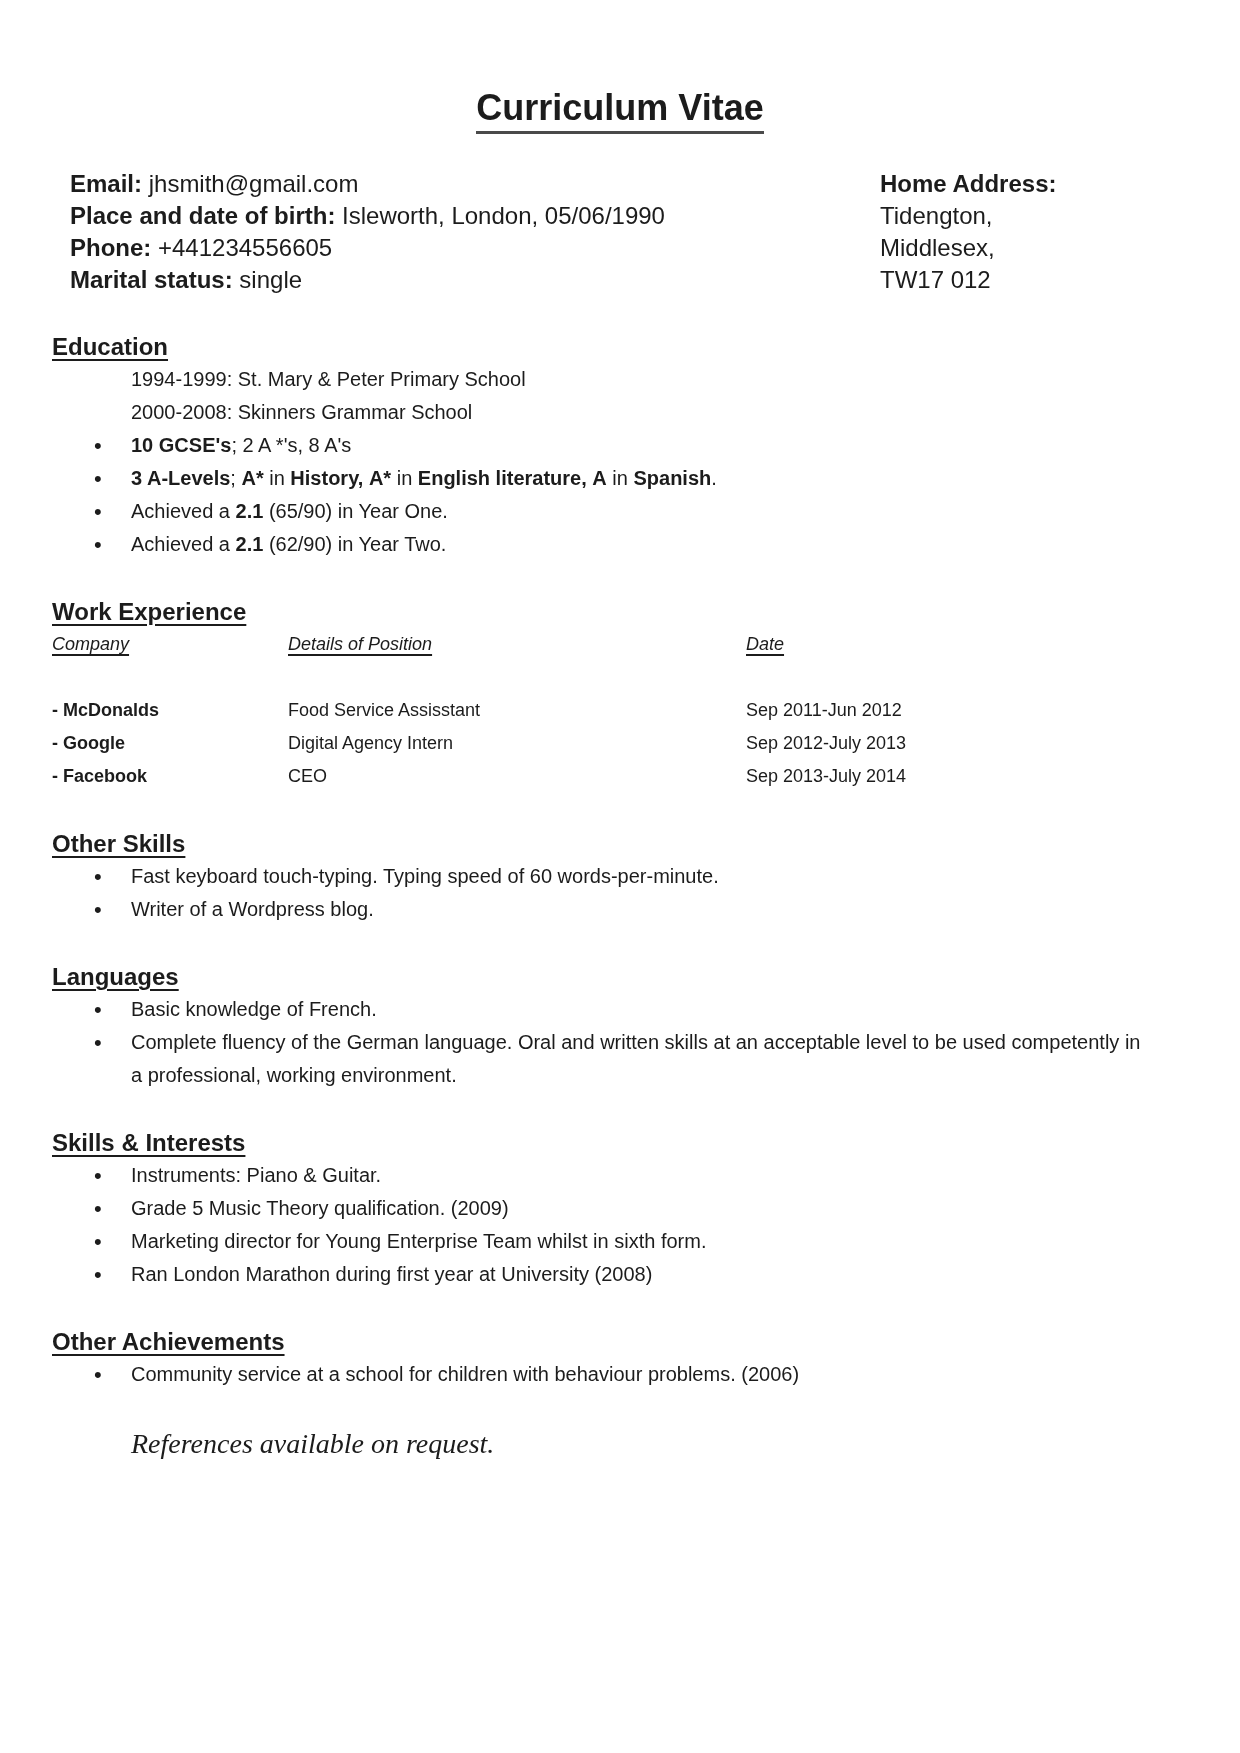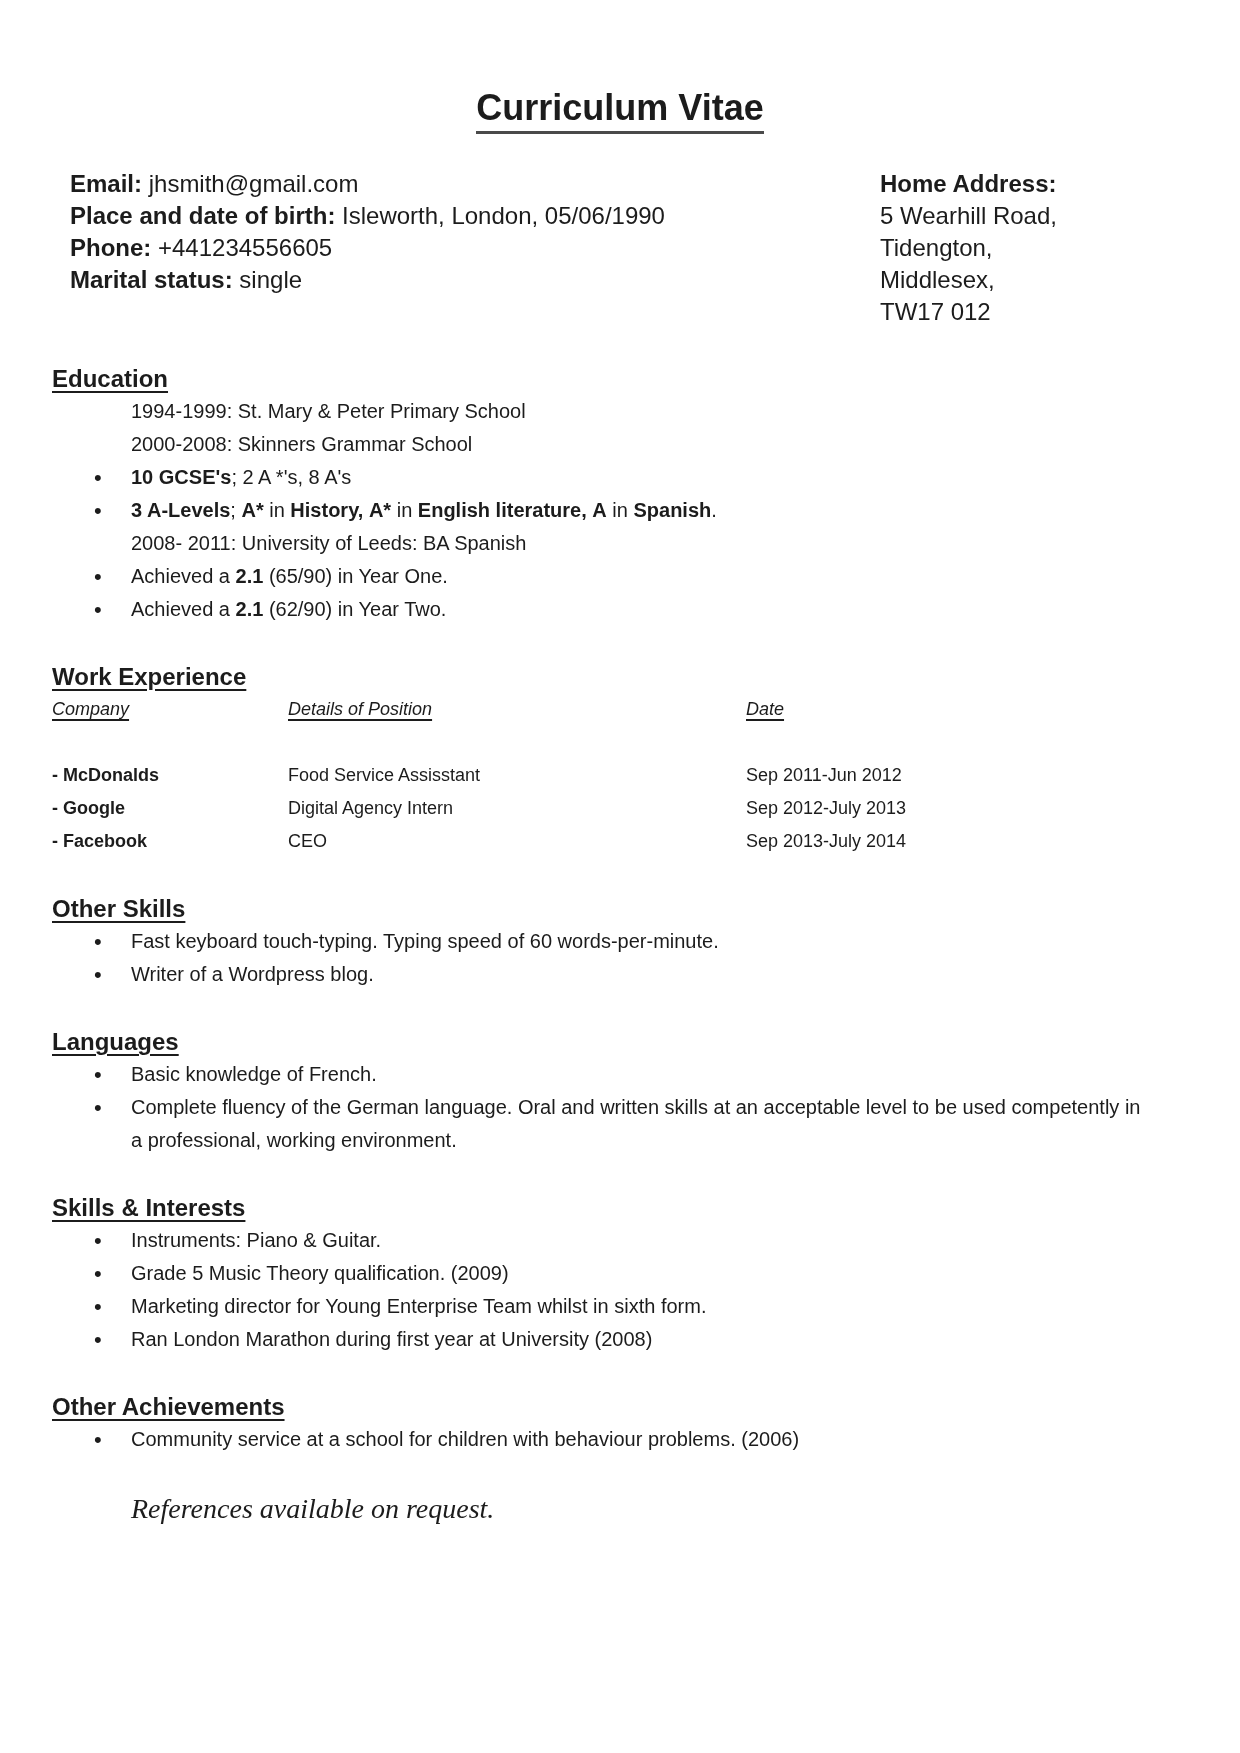--- a/index.html
+++ b/index.html
@@ -16,21 +16,21 @@
   .doc-header { text-align:center; }
   .title { font-size:36px; font-weight:bold; line-height:1; }
   .title .title-underline {
     display:inline-block;
     border-bottom:3px solid #4a4a4a;
     padding-bottom:5px;
   }
   .subtitle { font-size:29px; line-height:34px; margin-top:8px; }
 
   
-  .contact-row { display:flex; margin-top:34px; padding-left:70px; }
+  .contact-row { display:flex; margin-top:34px; padding-left:70px;align-items:flex-end; }
   .contact-left { width:810px; }
   .cline { font-size:24px; line-height:32px; }
   .bold { font-weight:bold; }
   .contact-right { width:360px; }
 
   
   .section { margin-top:34px; }
   .heading {
     margin-left:52px;
     font-size:24px; line-height:33px; font-weight:bold;
@@ -84,34 +84,32 @@
 
   <div class="contact-row">
     <div class="contact-left">
       <div class="cline"><b>Email:</b><span> jhsmith@gmail.com</span></div>
       <div class="cline"><b>Place and date of birth:</b><span> Isleworth, London, 05/06/1990</span></div>
       <div class="cline"><b>Phone:</b><span> +441234556605</span></div>
       <div class="cline"><b>Marital status:</b><span> single</span></div>
     </div>
     <div class="contact-right">
       <div class="cline bold">Home Address:</div>
-      <div class="cline">5 Wearhill Road,</div>
       <div class="cline">Tidengton,</div>
       <div class="cline">Middlesex,</div>
       <div class="cline">TW17 012</div>
     </div>
   </div>
 
   <section class="section">
     <h2 class="heading">Education</h2>
     <div class="line">1994-1999: St. Mary &amp; Peter Primary School</div>
     <div class="line">2000-2008: Skinners Grammar School</div>
     <div class="line bullet"><span style="font-weight: bold;">10 GCSE's</span><span>; 2 A *'s, 8 A's</span></div>
     <div class="line bullet"><span style="font-weight: bold;">3 A-Levels</span><span>; </span><span style="font-weight: bold;">A*</span><span> in </span><span style="font-weight: bold;">History,</span><span> </span><span style="font-weight: bold;">A*</span><span> in </span><span style="font-weight: bold;">English literature,</span><span> </span><span style="font-weight: bold;">A</span><span> in </span><span style="font-weight: bold;">Spanish</span><span>.</span></div>
-    <div class="line">2008- 2011: University of Leeds: BA Spanish</div>
     <div class="line bullet"><span>Achieved a </span><span style="font-weight: bold;">2.1</span><span> (65/90) in Year One.</span></div>
     <div class="line bullet"><span>Achieved a </span><span style="font-weight: bold;">2.1</span><span> (62/90) in Year Two.</span></div>
   </section>
 
   <section class="section">
     <h2 class="heading">Work Experience</h2>
     <div class="work-grid">
       <div><span class="colh">Company</span></div>
       <div><span class="colh">Details of Position</span></div>
       <div><span class="colh">Date</span></div>

